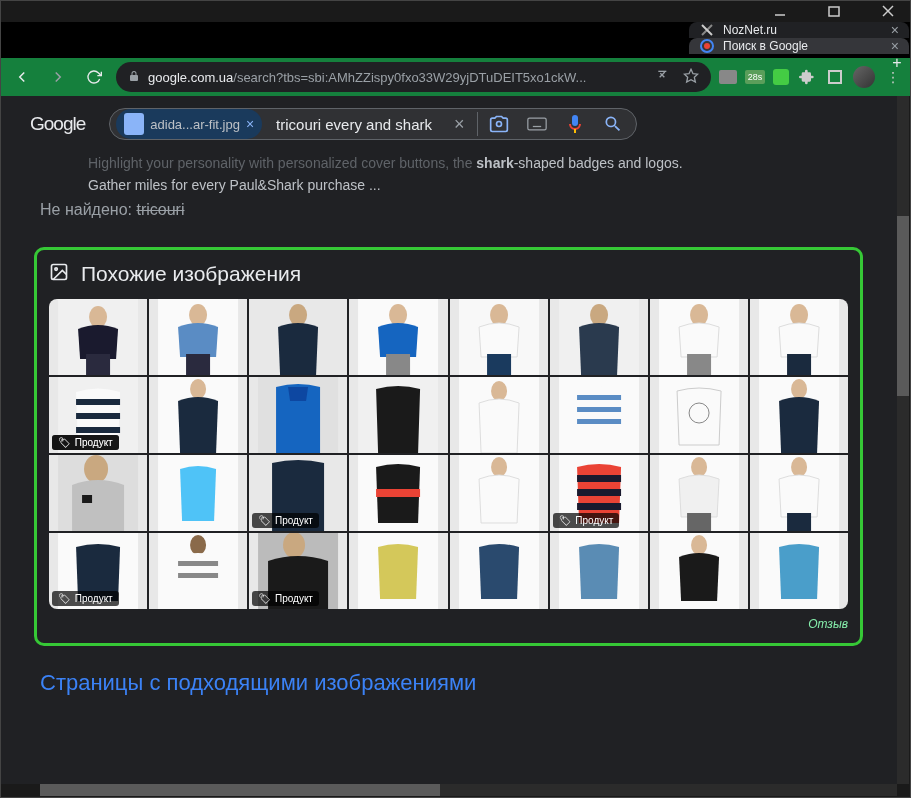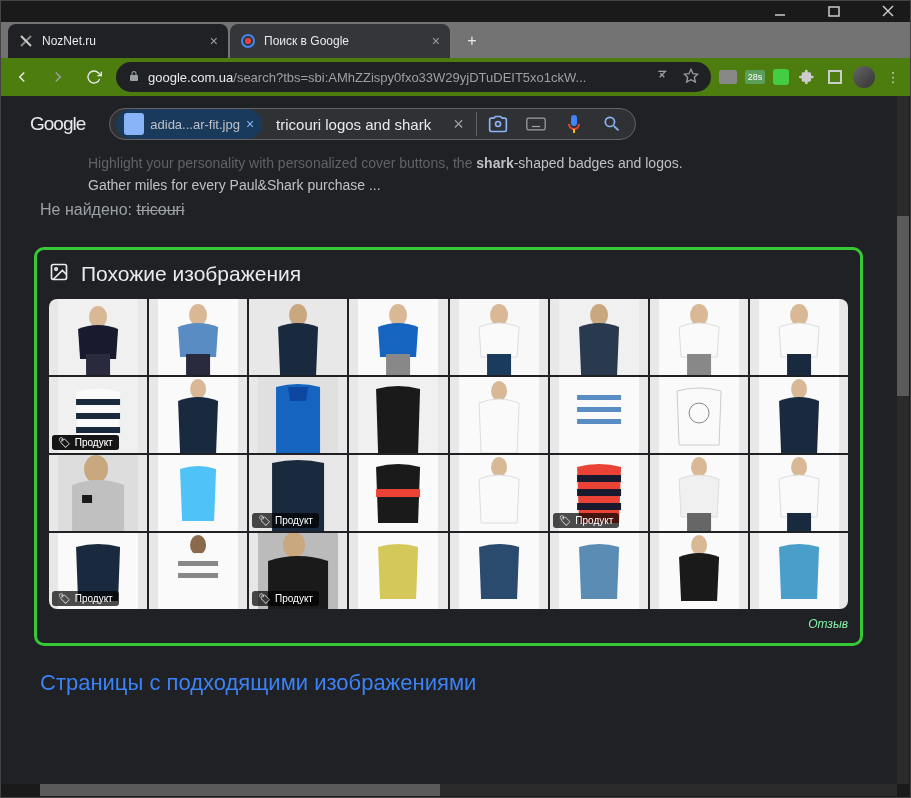--- a/index.html
+++ b/index.html
@@ -4,30 +4,30 @@
 <style>
 * { margin: 0; padding: 0; box-sizing: border-box; }
 body { width: 911px; height: 798px; background: #1a1a1a; font-family: Arial, sans-serif; overflow: hidden; position: relative; }
 
 
 .window-titlebar { height: 22px; background: #1a1a1a; display: flex; justify-content: flex-end; align-items: center; padding-right: 8px; gap: 24px; }
 .window-btn { width: 30px; height: 22px; display: flex; align-items: center; justify-content: center; color: #ccc; font-size: 12px; }
 .window-btn svg { width: 12px; height: 12px; }
 
 
-.tab-strip { height: 36px; background: #737373; display: flex; align-items: flex-end; padding-left: 8px; }
+.tab-strip { height: 36px; background: #000000; display: flex; align-items: flex-end; padding-left: 8px; flex-direction: column; }
 .tab { height: 34px; min-width: 220px; background: #35363a; border-radius: 8px 8px 0 0; display: flex; align-items: center; padding: 0 10px; gap: 8px; color: #e8eaed; font-size: 12px; margin-right: 2px; position: relative; }
 .tab.inactive { background: #202124; }
 .tab-favicon { width: 16px; height: 16px; display: flex; align-items: center; justify-content: center; }
 .tab-title { flex: 1; white-space: nowrap; overflow: hidden; text-overflow: ellipsis; }
 .tab-close { color: #9aa0a6; font-size: 14px; }
 .new-tab { width: 28px; height: 28px; display: flex; align-items: center; justify-content: center; color: #e8eaed; font-size: 16px; margin-left: 6px; margin-bottom: 3px; }
 
 
-.toolbar { height: 38px; background: #4d7c0f; display: flex; align-items: center; padding: 0 8px; gap: 8px; }
+.toolbar { height: 38px; background: #15803d; display: flex; align-items: center; padding: 0 8px; gap: 8px; }
 .nav-btn { width: 28px; height: 28px; display: flex; align-items: center; justify-content: center; color: #9aa0a6; border-radius: 50%; }
 .nav-btn.enabled { color: #e8eaed; }
 .omnibox { flex: 1; height: 30px; background: #202124; border-radius: 15px; display: flex; align-items: center; padding: 0 12px; gap: 8px; color: #e8eaed; font-size: 13px; }
 .omnibox-lock { color: #9aa0a6; }
 .omnibox-text { flex: 1; white-space: nowrap; overflow: hidden; text-overflow: ellipsis; }
 .omnibox-text .domain { color: #e8eaed; }
 .omnibox-text .path { color: #9aa0a6; }
 .omnibox-right { display: flex; align-items: center; gap: 10px; color: #9aa0a6; }
 .ext-area { display: flex; align-items: center; gap: 8px; }
 .ext-icon { width: 20px; height: 20px; display: flex; align-items: center; justify-content: center; font-size: 14px; }
@@ -184,21 +184,21 @@
 
 <div class="content">
   <div class="g-header">
     <div class="g-logo">Google</div>
     <div class="g-searchbar">
       <div class="g-chips">
         <div class="g-chip-img"></div>
         <span>adida...ar-fit.jpg</span>
         <span class="g-chip-x">×</span>
       </div>
-      <div class="g-query">tricouri logos and shark</div>
+      <div class="g-query">tricouri every and shark</div>
       <div class="g-clear">×</div>
       <div class="g-divider"></div>
       <div class="g-icon-btn">
           <svg width="20" height="20" viewBox="0 0 24 24" fill="currentColor">
             <path d="M12 8a4 4 0 1 0 0 8 4 4 0 0 0 0-8zm0 6a2 2 0 1 1 0-4 2 2 0 0 1 0 4z"></path>
             <path d="M20 5h-3l-2-2H9L7 5H4a2 2 0 0 0-2 2v12a2 2 0 0 0 2 2h16a2 2 0 0 0 2-2V7a2 2 0 0 0-2-2z" fill="none" stroke="currentColor" stroke-width="2"></path>
           </svg>
         </div>
       <div class="g-icon-btn">
           <svg width="20" height="14" viewBox="0 0 24 16" fill="none" stroke="#9aa0a6" stroke-width="1.5">

